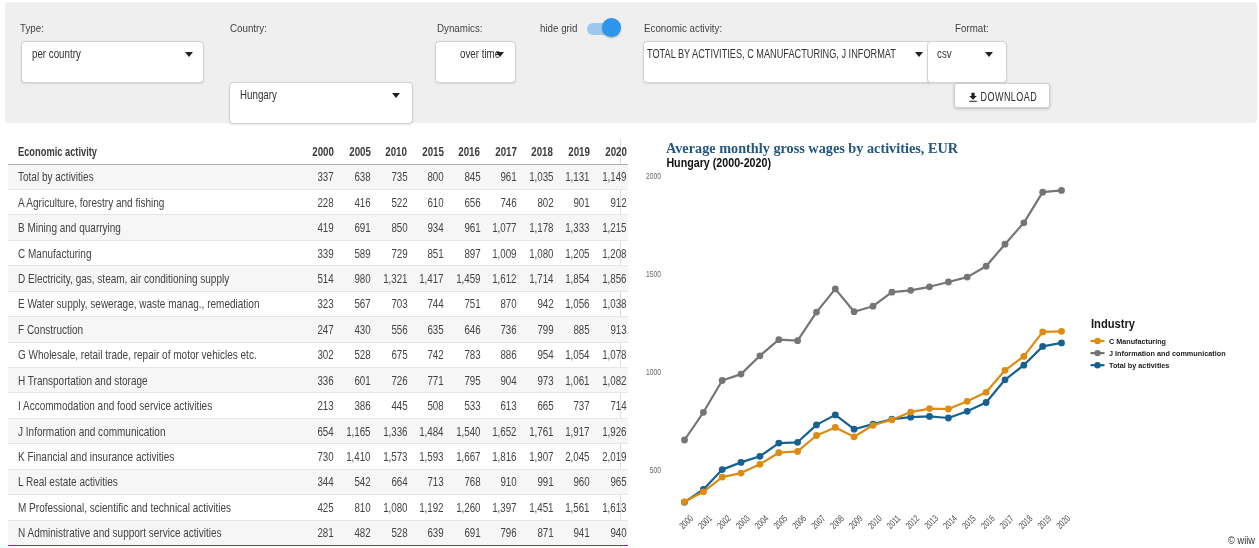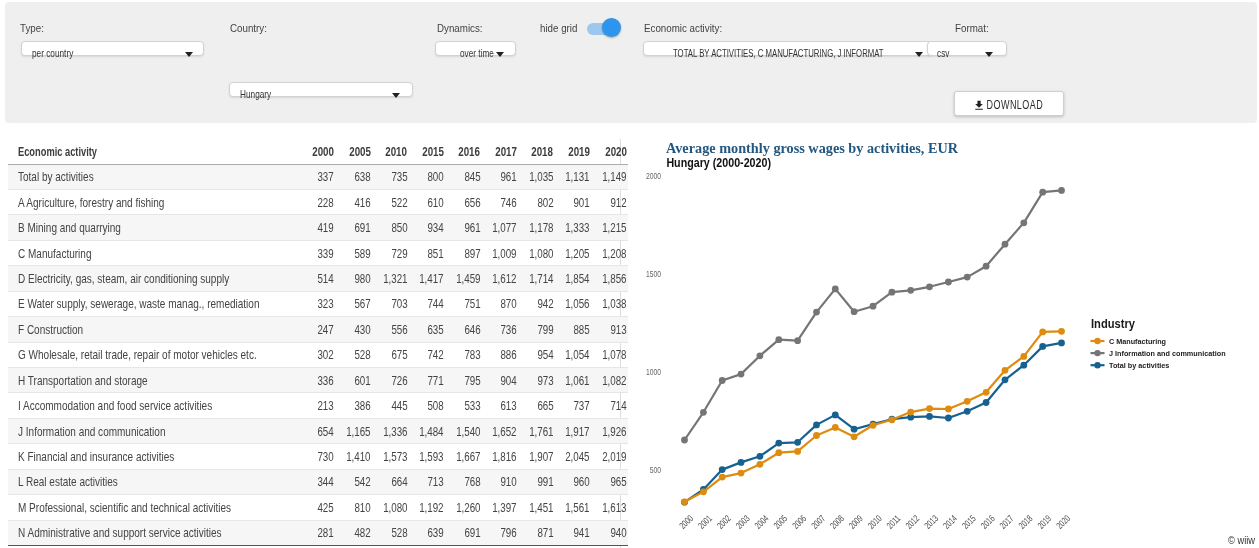--- a/index.html
+++ b/index.html
@@ -1,22 +1,22 @@
 <!DOCTYPE html>
 <html><head><meta charset="utf-8"><style>
 *{margin:0;padding:0;box-sizing:border-box;}
 html,body{width:1259px;height:548px;background:#fff;font-family:"Liberation Sans",sans-serif;overflow:hidden;position:relative;}
 #bar{position:absolute;left:5px;top:2px;width:1252px;height:121px;background:#efefef;border-radius:4px;}
 .lbl{position:absolute;top:22.2px;font-size:10.5px;color:#424242;white-space:nowrap;transform:scaleX(.93);transform-origin:0 50%;}
-.dd{position:absolute;top:41px;height:15px;background:#fff;border:1px solid #d2d2d2;border-radius:4px;box-shadow:0 1px 2px rgba(0,0,0,.1);font-size:11px;color:#333;line-height:23px;white-space:nowrap;}
+.dd{position:absolute;top:41px;height:42px;background:#fff;border:1px solid #d2d2d2;border-radius:4px;box-shadow:0 1px 2px rgba(0,0,0,.1);font-size:13px;color:#333;line-height:23px;white-space:nowrap;}
 .dd span.v{display:inline-block;transform:scaleX(.75);transform-origin:0 50%;}
 .arr{position:absolute;top:10px;width:0;height:0;border-left:4.2px solid transparent;border-right:4.2px solid transparent;border-top:5px solid #212121;}
 #tog{position:absolute;left:587px;top:23px;width:33px;height:11.5px;border-radius:6px;background:#9cc8f0;}
 #knob{position:absolute;left:602px;top:18.3px;width:19px;height:19px;border-radius:50%;background:#2d95eb;box-shadow:0 1px 2px rgba(0,0,0,.3);}
-#dl{position:absolute;left:954px;top:83px;width:110px;height:25px;background:#fff;border:1px solid #cfcfcf;border-radius:3px;box-shadow:0 1px 3px rgba(0,0,0,.22);text-align:center;line-height:23px;margin-top:8px;}
+#dl{position:absolute;left:954px;top:83px;width:96px;height:25px;background:#fff;border:1px solid #cfcfcf;border-radius:3px;box-shadow:0 1px 3px rgba(0,0,0,.22);text-align:center;line-height:23px;}
 #dl .v{display:inline-block;white-space:nowrap;font-size:12.5px;color:#2b2b2b;letter-spacing:.6px;transform:scaleX(.72);transform-origin:50% 50%;}
 #tbl{position:absolute;left:0;top:139px;width:620px;border-collapse:collapse;table-layout:fixed;font-size:13px;color:#444;margin-left:8px;}
 #tbl th{height:25px;font-size:13px;color:#3c3c3c;border-bottom:1px solid #ababab;font-weight:bold;}
 #tbl td{height:25.45px;border-bottom:1px solid #e6e6e6;}
 #tbl td,#tbl th{text-align:right;padding:0 1.5px 0 0;overflow:hidden;white-space:nowrap;}
 #tbl .n,#tbl th.n{text-align:left;padding-left:10px;}
 #tbl tr.s td{background:#f6f6f6;}
 #tbl th .t{transform:scaleX(.715);}
 #tbl tr:last-child td{border-bottom:1px solid #a21caf;}
 .t{display:inline-block;transform:scaleX(.77);transform-origin:0 50%;white-space:nowrap;}
@@ -26,21 +26,21 @@
 <div id="bar"></div>
 <span class="lbl" style="left:20px;">Type:</span>
 <span class="lbl" style="left:229.5px;">Country:</span>
 <span class="lbl" style="left:436.5px;">Dynamics:</span>
 <span class="lbl" style="left:540px;">hide grid</span>
 <span class="lbl" style="left:644px;">Economic activity:</span>
 <span class="lbl" style="left:954.5px;">Format:</span>
 <div class="dd" style="left:21px;width:183px;padding-left:10px;"><span class="v">per country</span><span class="arr" style="left:163px;"></span></div>
 <div class="dd" style="left:229px;width:184px;padding-left:10px;margin-top:41px;"><span class="v">Hungary</span><span class="arr" style="left:162px;"></span></div>
 <div class="dd" style="left:435px;width:81px;padding-left:24px;"><span class="v">over time</span><span class="arr" style="left:60px;"></span></div>
-<div class="dd" style="left:643px;width:289px;padding-left:29px;"><span class="v" style="transform:scaleX(.706);">TOTAL BY ACTIVITIES, C MANUFACTURING, J INFORMAT</span><span class="arr" style="left:271px;"></span></div>
+<div class="dd" style="left:643px;width:289px;padding-left:3px;"><span class="v" style="transform:scaleX(.706);">TOTAL BY ACTIVITIES, C MANUFACTURING, J INFORMAT</span><span class="arr" style="left:271px;"></span></div>
 <div class="dd" style="left:927px;width:80px;padding-left:9px;"><span class="v">csv</span><span class="arr" style="left:57px;"></span></div>
 <div id="tog"></div>
 <div id="knob"></div>
 <div id="dl"><span class="v"><svg width="13" height="13" viewBox="0 0 24 24" style="vertical-align:-2.5px;margin-right:4px;transform:scaleX(1.38);">
         <path d="M19 9h-4V3H9v6H5l7 7 7-7zM5 18v2h14v-2H5z" fill="#212121"></path>
       </svg>DOWNLOAD</span></div>
 <div id="vline"></div>
 <table id="tbl">
     <colgroup>
       <col style="width:290px;">

